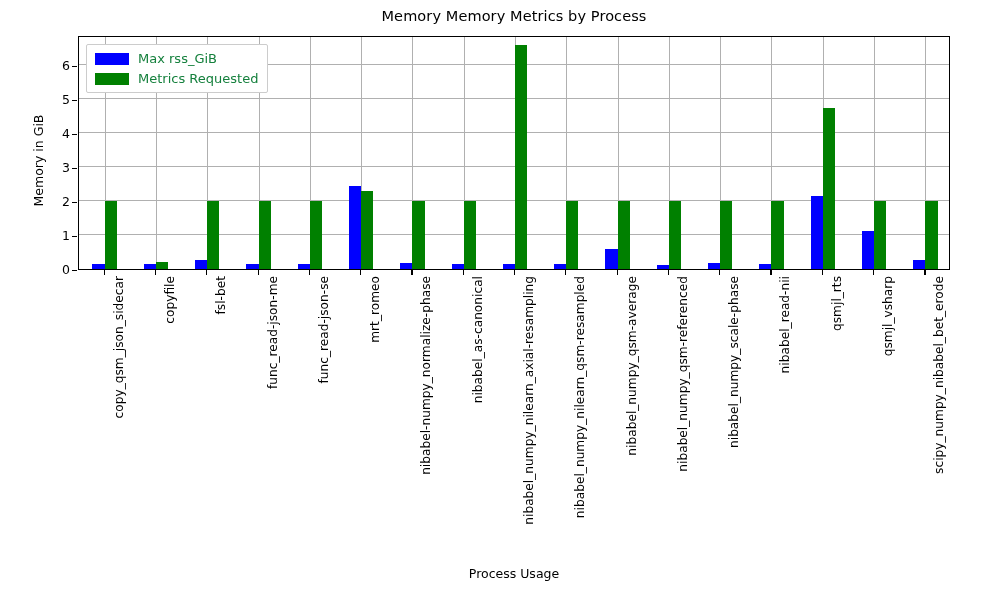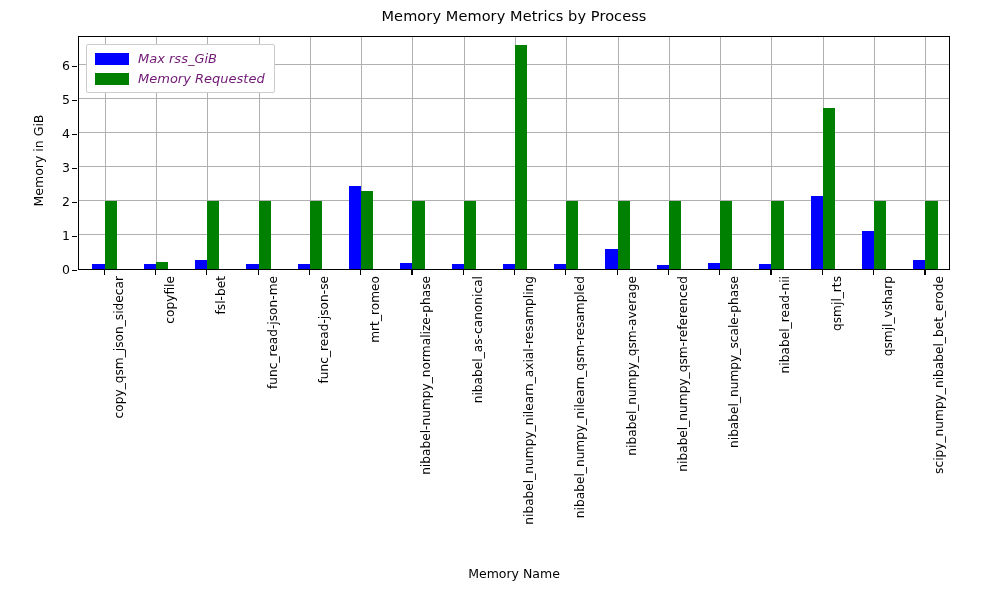--- a/index.html
+++ b/index.html
@@ -179,34 +179,33 @@
     height: 15px;
   }
   .legend-swatch {
     width: 34px;
     height: 12px;
     flex: none;
   }
   .legend-text {
     font-size: 13px;
     line-height: 13px;
-    color: #701a75;
+    color: #15803d;
     white-space: nowrap;
-    font-style: italic;
   }
 </style>
 </head>
 <body>
 
 <div id="figure">
 
   <div id="chart-title">Memory Memory Metrics by Process</div>
 
   <div id="ylabel">Memory in GiB</div>
-  <div id="xlabel">Memory Name</div>
+  <div id="xlabel">Process Usage</div>
 
   <div id="ytick-labels">
       <div class="ytick-label" style="top: 234px;">0</div>
       <div class="ytick-label" style="top: 199.988px;">1</div>
       <div class="ytick-label" style="top: 165.977px;">2</div>
       <div class="ytick-label" style="top: 131.965px;">3</div>
       <div class="ytick-label" style="top: 97.9535px;">4</div>
       <div class="ytick-label" style="top: 63.9419px;">5</div>
       <div class="ytick-label" style="top: 29.9302px;">6</div>
     </div>
@@ -357,17 +356,17 @@
       </div>
     </div>
 
   <div id="legend">
       <div class="legend-row">
         <span class="legend-swatch" style="background: rgb(0, 0, 255);"></span>
         <span class="legend-text">Max rss_GiB</span>
       </div>
       <div class="legend-row">
         <span class="legend-swatch" style="background: rgb(0, 128, 0);"></span>
-        <span class="legend-text">Memory Requested</span>
+        <span class="legend-text">Metrics Requested</span>
       </div>
     </div>
 
 </div>
 
 </body></html>

